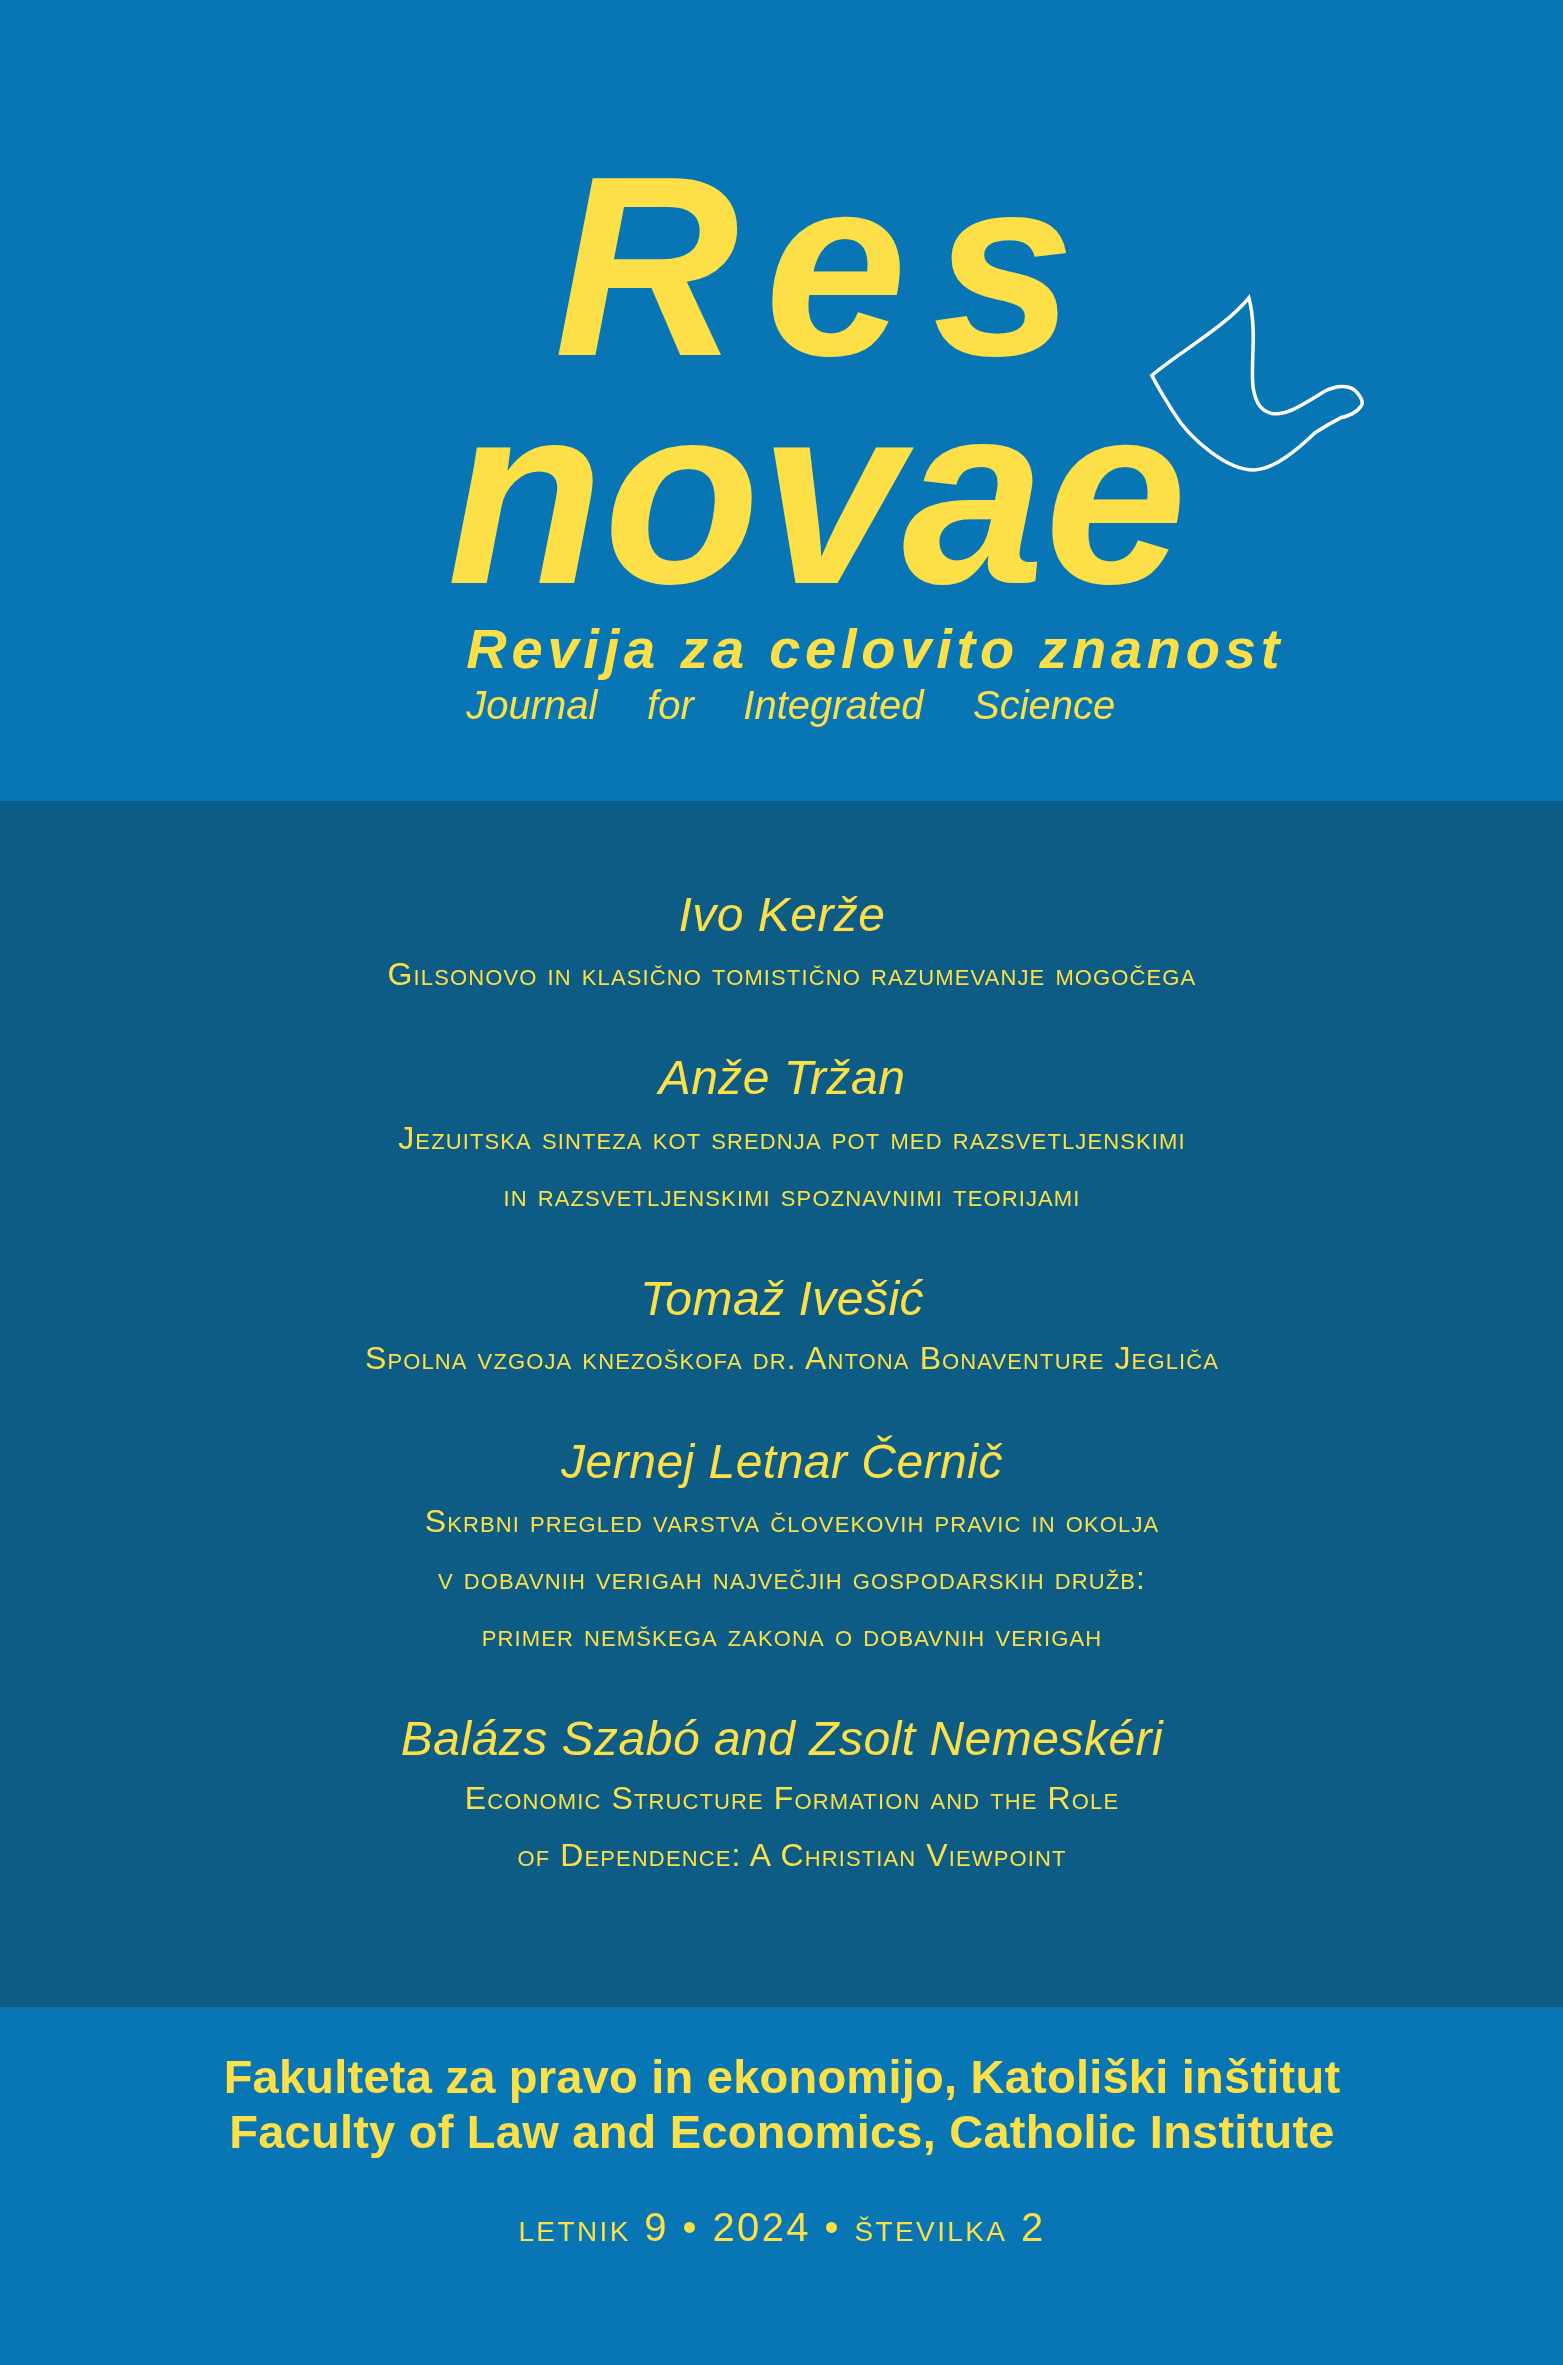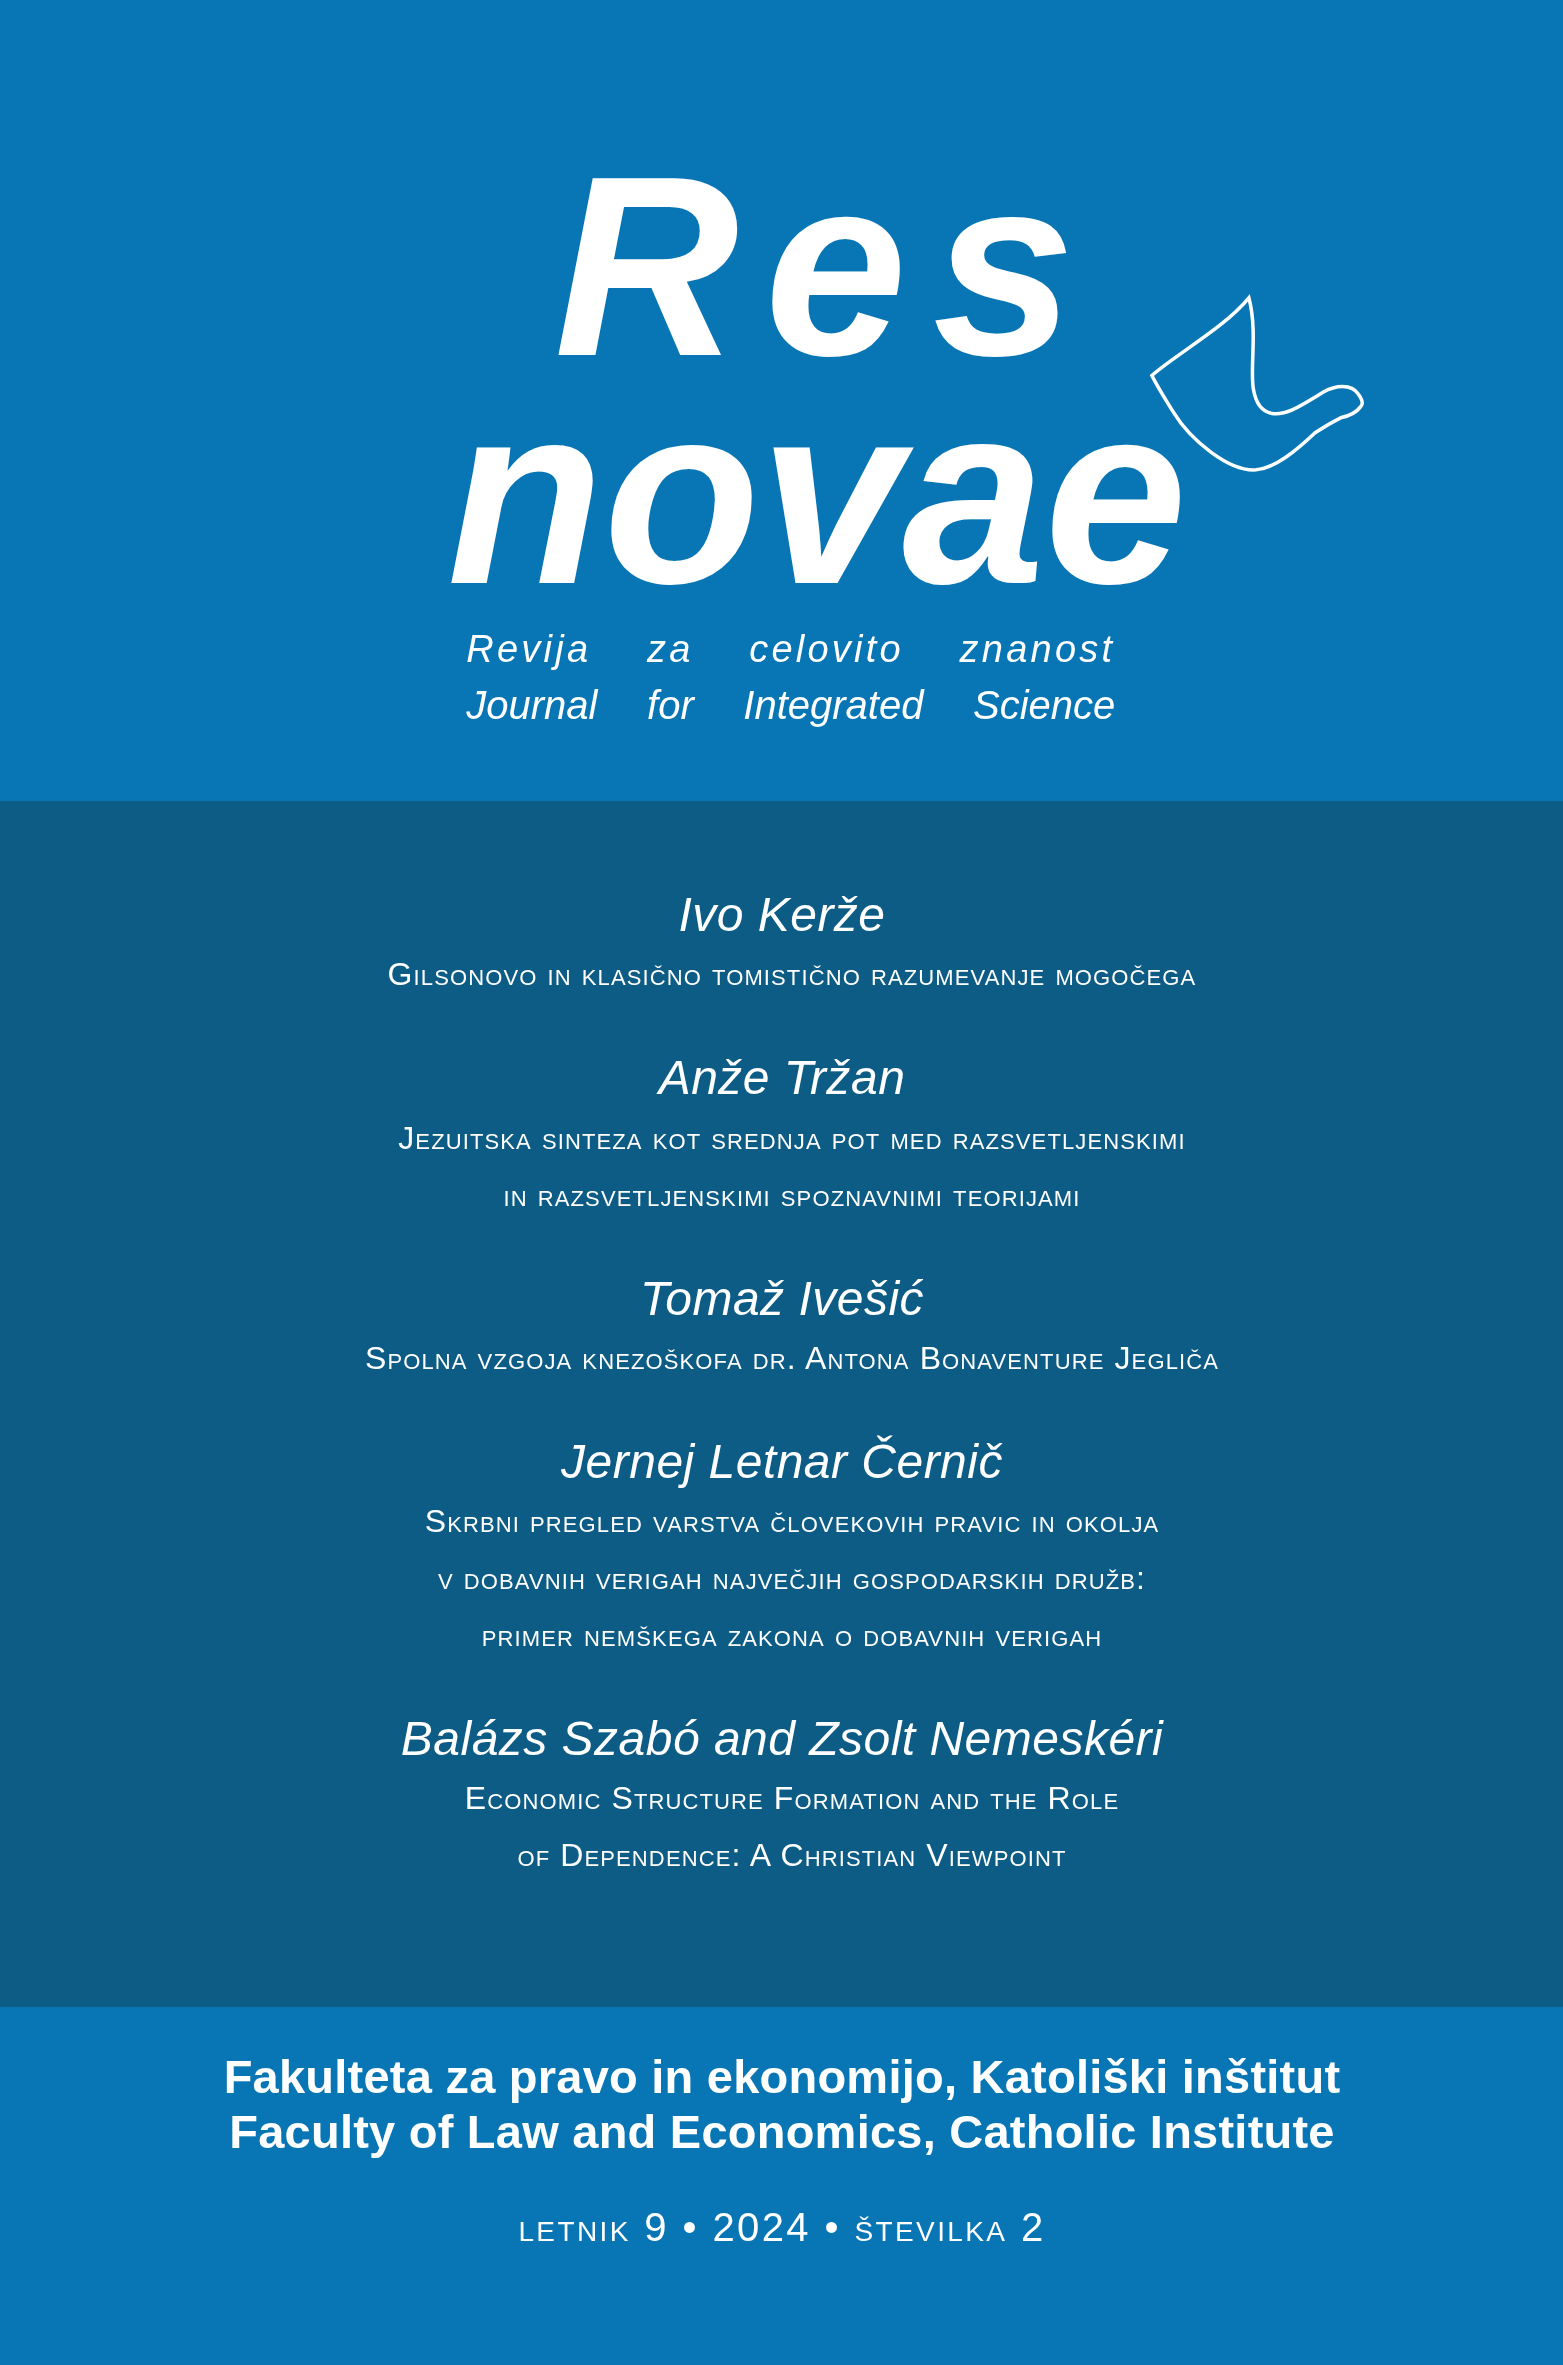--- a/index.html
+++ b/index.html
@@ -6,21 +6,21 @@
     margin: 0;
     padding: 0;
     background: #0876b4;
   }
   .cover {
     position: relative;
     width: 1564px;
     height: 2366px;
     overflow: hidden;
     font-family: "Liberation Sans", "DejaVu Sans", sans-serif;
-    color: #ffffff;
+    color: #fde047;
     background: #0876b4;
   }
   
   .band-top {
     position: absolute;
     top: 0; left: 0;
     width: 100%;
     height: 801px;
     background: #0876b4;
   }
@@ -46,23 +46,23 @@
     height: 240px;
   }
   .subtitles {
     position: absolute;
     top: 623px;
     left: 50%;
     width: 649px;
     transform: translateX(-50%) translateX(8.8px);
   }
   .sub-sl {
-    font-size: 38px;
+    font-size: 56px;
     line-height: 52px;
-    font-weight: normal;
+    font-weight: bold;
     font-style: italic;
     letter-spacing: 0.085em;
     text-align: justify;
     text-align-last: justify;
     white-space: nowrap;
   }
   .sub-en {
     margin-top: 6px;
     font-size: 40px;
     line-height: 48px;

